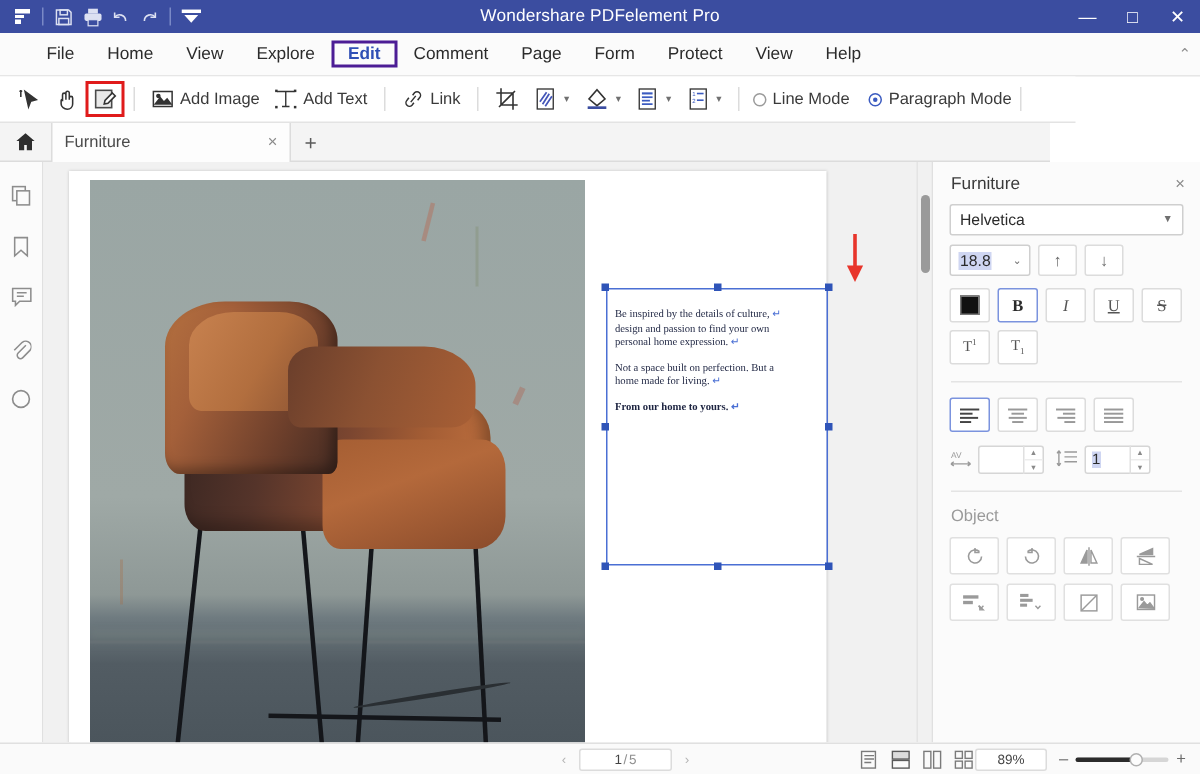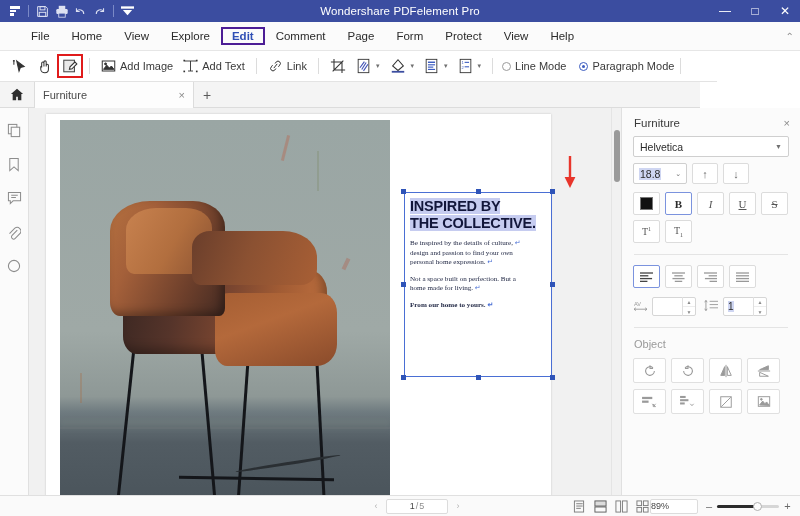--- a/index.html
+++ b/index.html
@@ -258,21 +258,21 @@
   .navarrow { color:#b4b4b4; font-size:9px; width:12px; text-align:center; }
   .pagebox {
     width:62px; height:15px; border:1px solid #dcdcdc; background:#fff; border-radius:2px;
     display:flex; align-items:center; justify-content:center; font-size:9px; color:#444; gap:1px;
   }
   .pagetot { color:#8e8e8e; }
   .viewmodes { position:absolute; left:572px; display:flex; align-items:center; gap:7px; }
   .vmode { width:14px; height:14px; display:flex; align-items:center; justify-content:center; color:#7a7a7a; }
   .zoombox {
     position:absolute; left:650px; width:48px; height:15px; border:1px solid #dcdcdc;
-    background:#fff; border-radius:2px; display:flex; align-items:center; 
+    background:#fff; border-radius:2px; display:flex; align-items:center; justify-content:center;
     font-size:9px; color:#444;
   }
   .zoomctl { position:absolute; left:706px; display:flex; align-items:center; gap:5px; }
   .zminus, .zplus { color:#6a6a6a; font-size:11px; }
   .ztrack { width:62px; height:3px; background:#d6d6d6; border-radius:2px; position:relative; }
   .zfill { position:absolute; left:0; top:0; width:40px; height:3px; background:#2b2b2b; border-radius:2px; }
   .zknob { position:absolute; left:36px; top:-3px; width:9px; height:9px; border-radius:50%; background:#fcfcfc; border:1px solid #b0b0b0; }
 </style>
 </head>
 <body>
@@ -523,24 +523,20 @@
         <div class="handle" style="left:-3px;top:-3px;"></div>
         <div class="handle" style="left:72px;top:-3px;"></div>
         <div class="handle" style="left:146px;top:-3px;"></div>
         <div class="handle" style="left:-3px;top:90px;"></div>
         <div class="handle" style="left:146px;top:90px;"></div>
         <div class="handle" style="left:-3px;top:183px;"></div>
         <div class="handle" style="left:72px;top:183px;"></div>
         <div class="handle" style="left:146px;top:183px;"></div>
 
         <div style="padding:6px 5px 0 6px;">
-          <div class="headline">
-            <span class="hl">INSPIRED BY</span><br>
-            <span class="hl">THE COLLECTIVE.</span>
-          </div>
           <div class="bodytxt">
             <span>Be inspired by the details of culture,</span>
             <span class="pilcrow">↵</span><br>
             <span>design and passion to find your own</span><br>
             <span>personal home expression.</span>
             <span class="pilcrow">↵</span>
           </div>
           <div class="bodytxt">
             <span>Not a space built on perfection. But a</span><br>
             <span>home made for living.</span>

